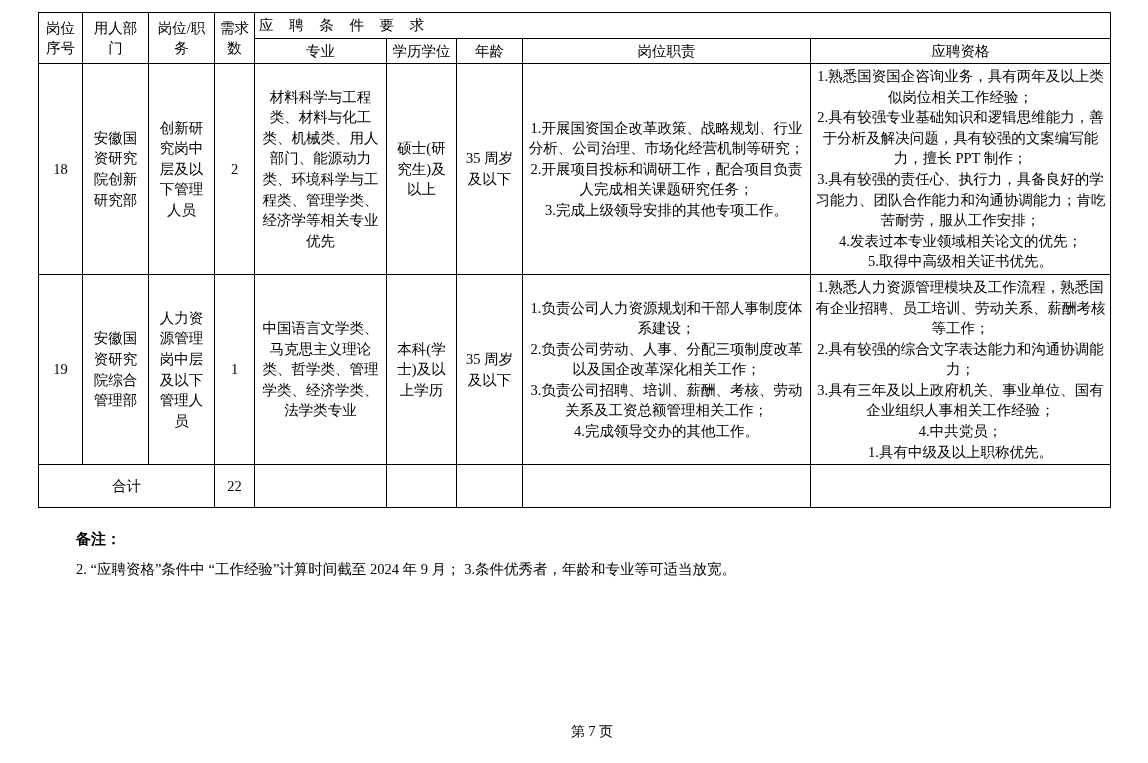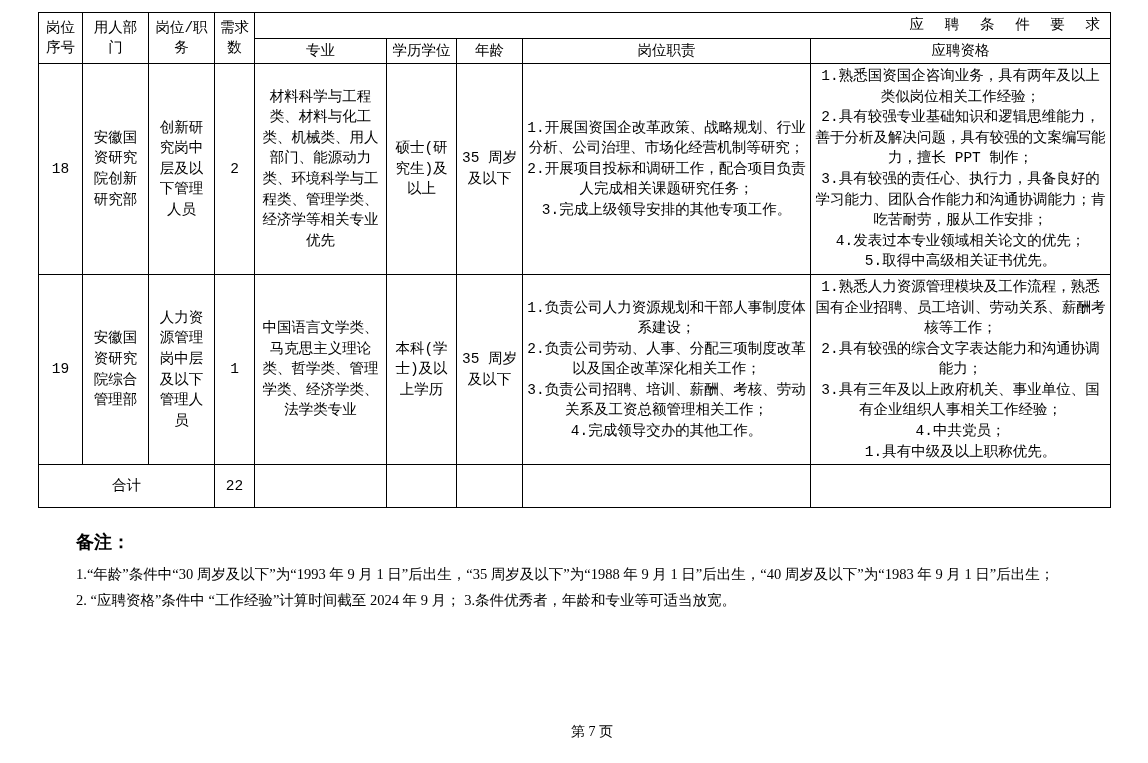--- a/index.html
+++ b/index.html
@@ -28,29 +28,28 @@
     table-layout: fixed;
     margin: 0;
   }
   table.recruit td, table.recruit th {
     border: 1px solid #000000;
     padding: 2px 4px;
     vertical-align: middle;
     font-size: 14.5px;
     line-height: 1.42;
     font-weight: normal;
-    font-family: Liberation Mono, monospace;
   }
   .hdr {
     text-align: center;
     font-size: 15px;
     font-weight: normal;
   }
   .hdr-wide {
-    text-align: right;
+    text-align: left;
     letter-spacing: 6px;
     font-size: 16px;
   }
   .vert-head {
     text-align: center;
     line-height: 1.25;
   }
   .num-cell {
     text-align: center;
     font-family: "Liberation Serif", serif;
@@ -82,21 +81,21 @@
     text-align: center;
     height: 38px;
   }
   .notes {
     margin-top: 22px;
     padding-left: 38px;
     padding-right: 38px;
   }
   .notes-title {
     font-weight: bold;
-    font-size: 18px;
+    font-size: 15px;
     margin-bottom: 8px;
   }
   .note-line {
     font-size: 14.5px;
     line-height: 1.75;
     text-align: justify;
   }
   .footer {
     position: absolute;
     bottom: 22px;
@@ -192,21 +191,20 @@
         <td></td>
         <td></td>
         <td></td>
         <td></td>
       </tr>
     </tbody>
   </table>
 
   <div class="notes">
     <div class="notes-title">备注：</div>
-    <div class="note-line small-note-indent">1.“年龄”条件中“30 周岁及以下”为“1993 年 9 月 1 日”后出生，“35 周岁及以下”为“1988 年 9 月 1 日”后出生，“40 周岁及以下”为“1983 年 9 月 1 日”后出生；</div>
     <div class="note-line small-note-indent">2. “应聘资格”条件中 “工作经验”计算时间截至 2024 年 9 月； 3.条件优秀者，年龄和专业等可适当放宽。</div>
   </div>
 
   <div class="footer">
     <span>第 7 页</span>
   </div>
 
 </div>
 
 </body></html>

